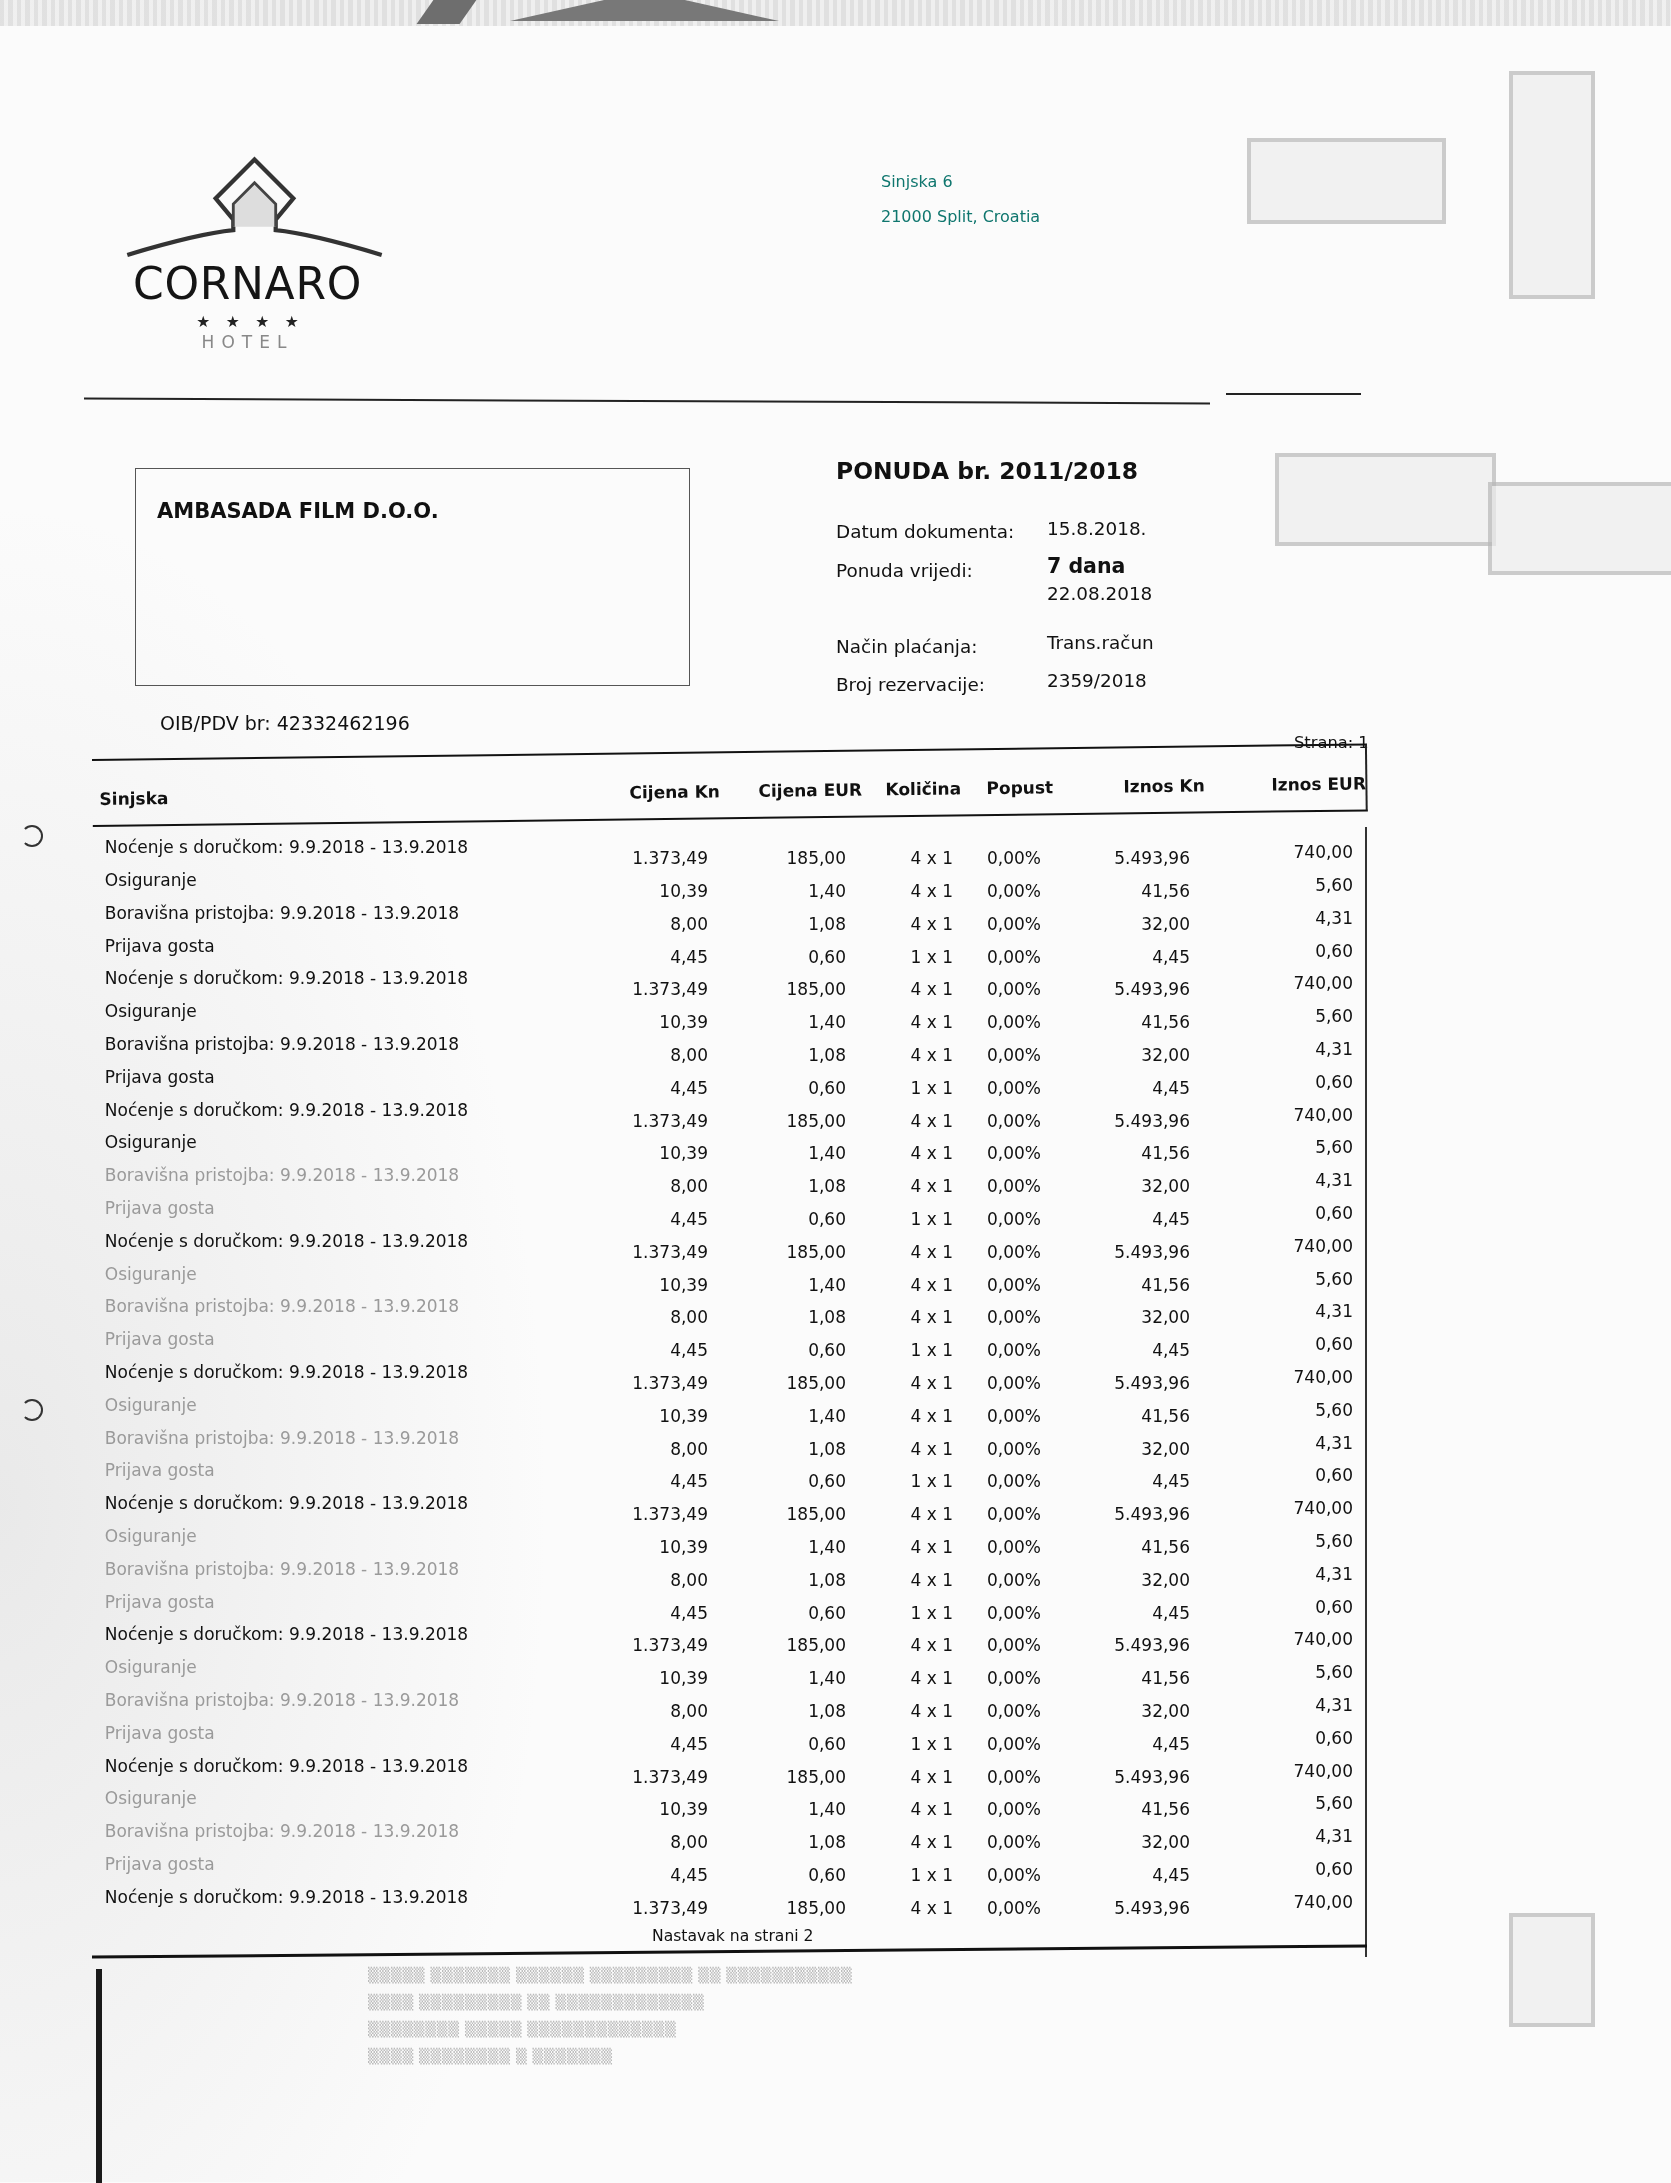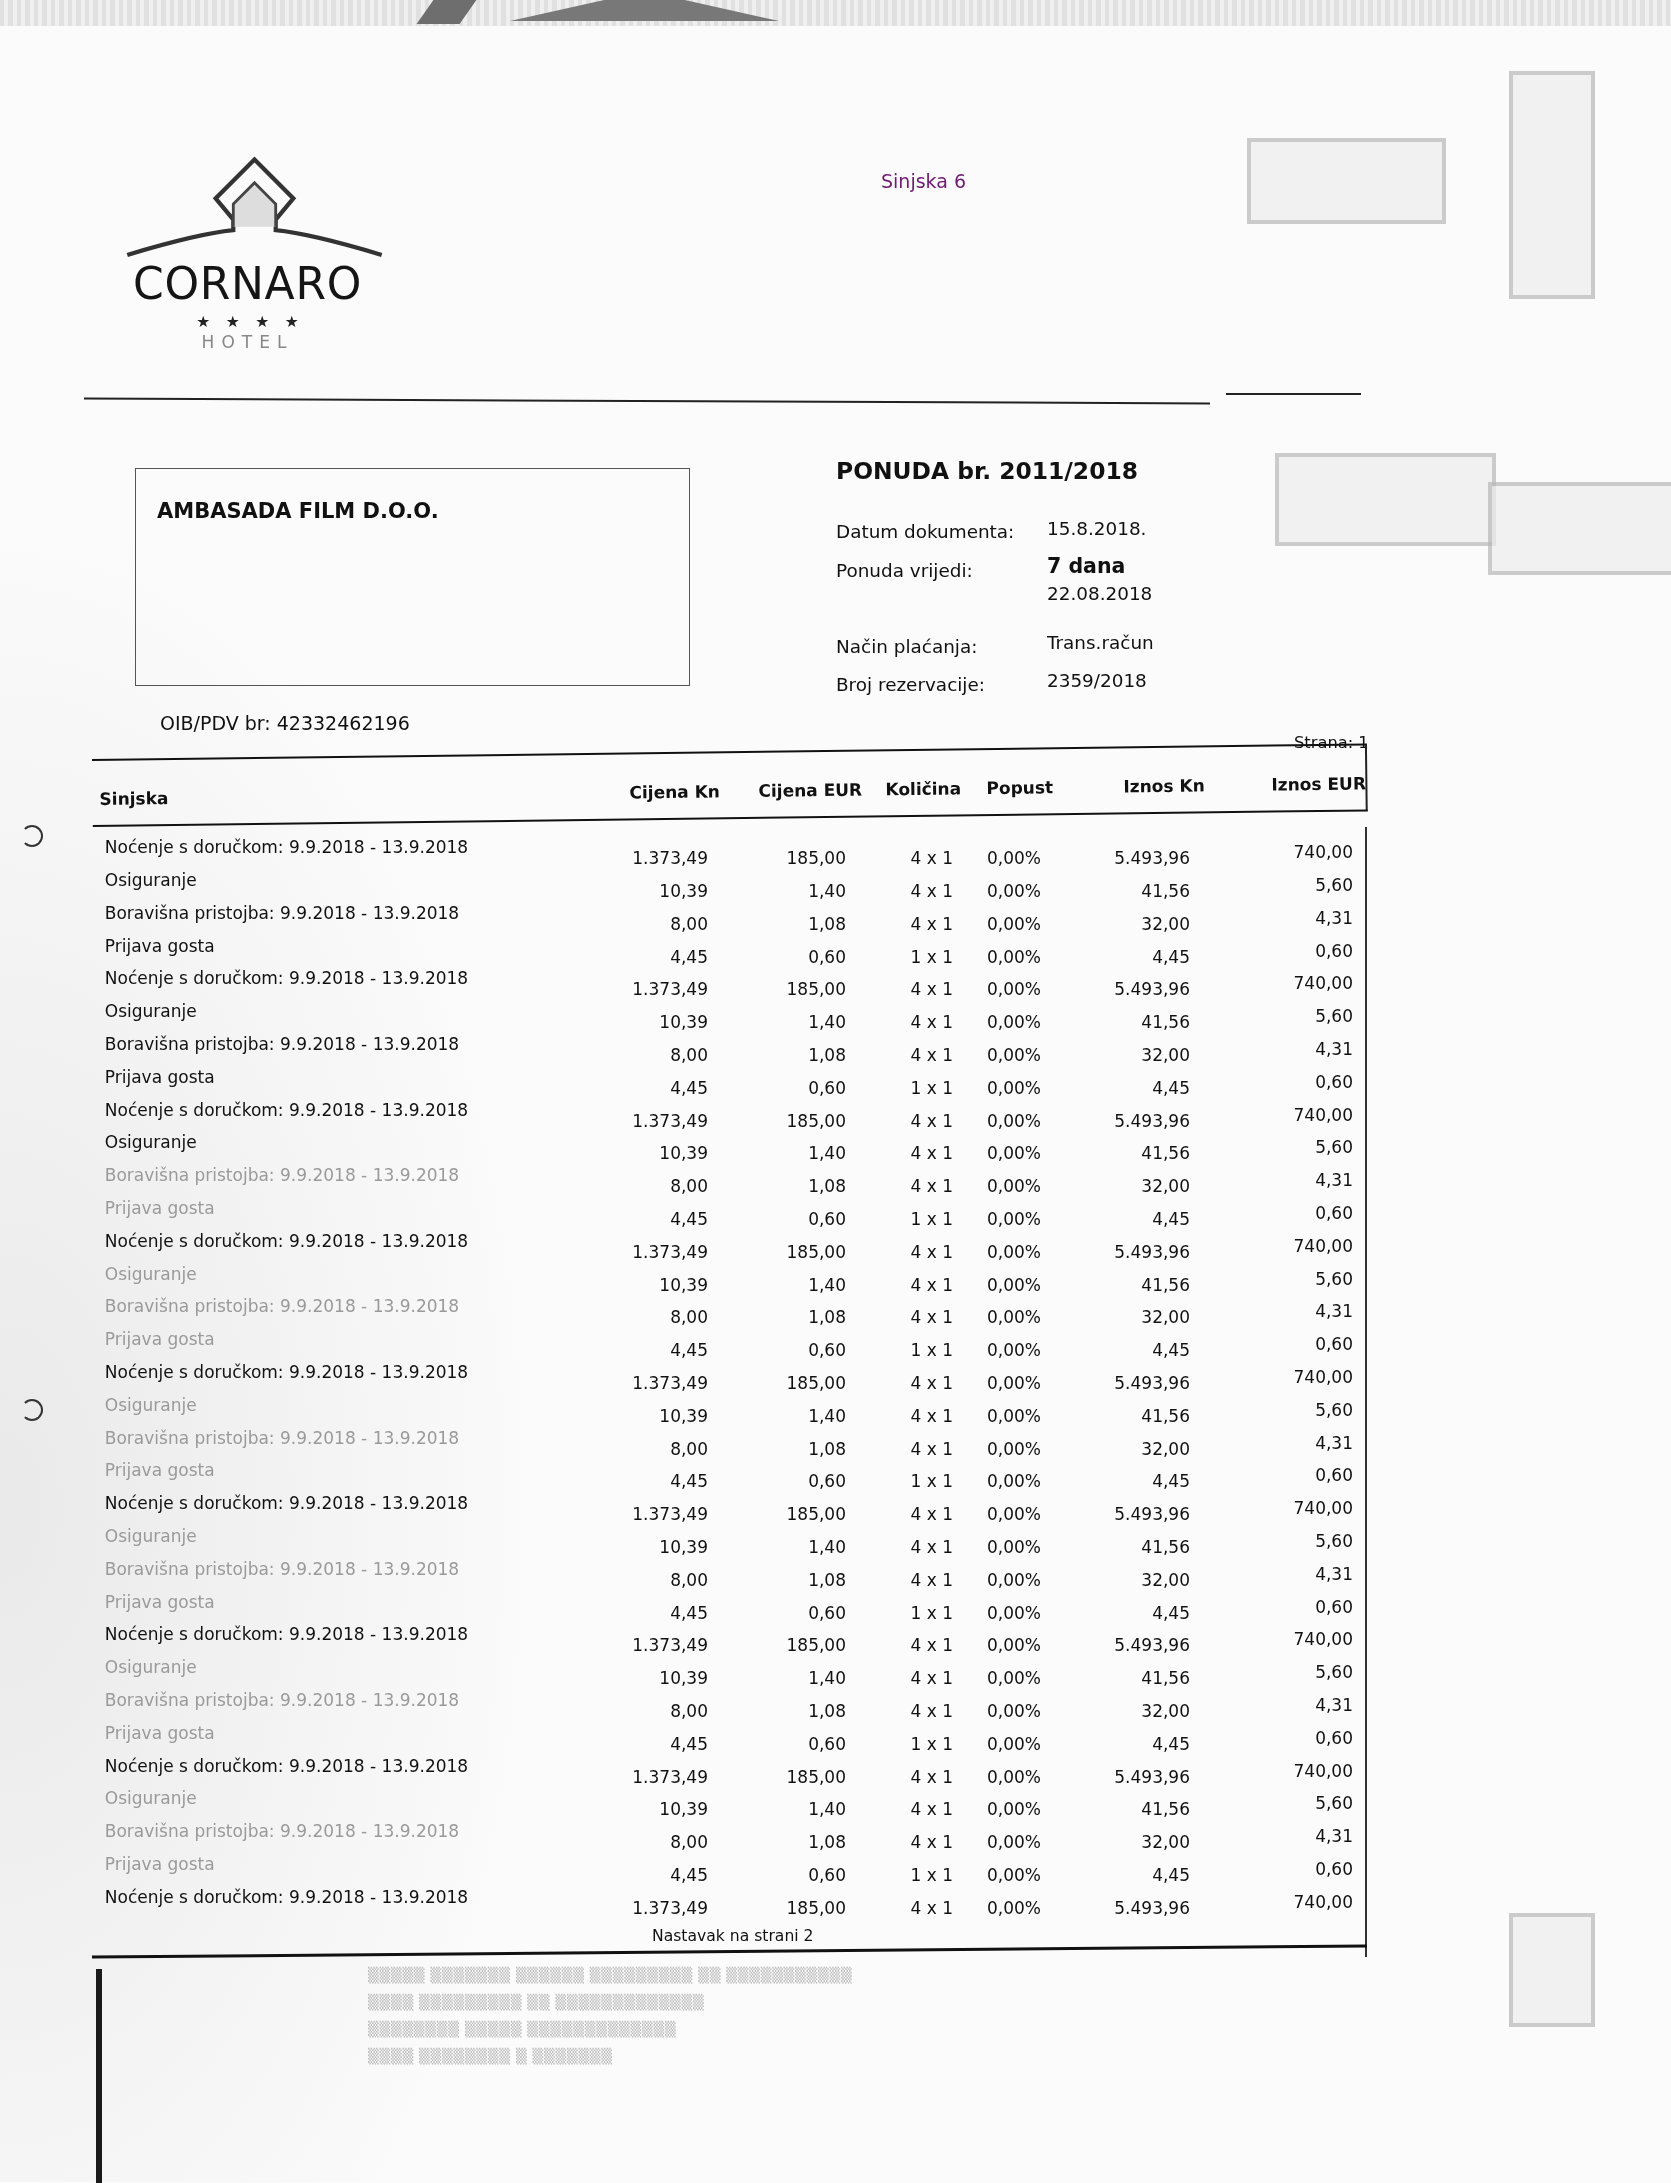--- a/index.html
+++ b/index.html
@@ -13,21 +13,21 @@
     background: repeating-linear-gradient(90deg, #cfcfcf 0 4.3px, #e8e8e8 4.3px 8.5px); opacity: .6; }
   .topband .dark1 { position: absolute; left: 425px; top: 0; width: 43px; height: 24px; background: #111; transform: skewX(-35deg); }
   .topband .dark2 { position: absolute; left: 510px; top: 0; width: 269px; height: 21px; background: #222; clip-path: polygon(0 100%, 35% 0, 65% 0, 100% 100%); }
 
   .logo { position: absolute; left: 120px; top: 156px; width: 255px; text-align: center; }
   .logo svg { display: block; margin: 0 auto; }
   .logo .brand { font-family: "DejaVu Sans", sans-serif; font-size: 44px; letter-spacing: 0.7px; color: #151515; margin-top: -4.3px; }
   .logo .stars { font-size: 15.6px; letter-spacing: 15.6px; color: #222; margin-top: 4.3px; padding-left: 15.6px; }
   .logo .hotel { font-size: 17px; letter-spacing: 7px; color: #888; margin-top: 1.4px; }
 
-  .contact { position: absolute; left: 881px; top: 164px; font-size: 19px; line-height: 35px; color: #701a75; }
+  .contact { position: absolute; left: 881px; top: 164px; font-size: 16px; line-height: 35px; color: #0f766e; }
   .contact div { white-space: nowrap; }
 
   .stamp { position: absolute; border: 4.3px solid #b8b8b8; background: #eee; opacity: .7; }
 
   .rule { position: absolute; height: 2.1px; background: #222; }
 
   .client-box { position: absolute; left: 135px; top: 468px; width: 553px; height: 216px; border: 1.4px solid #555; }
   .client-box .name { position: absolute; left: 21px; top: 30px; font-weight: bold; font-size: 21px; }
   .client-box .addr { position: absolute; left: 21px; top: 108px; font-size: 19px; line-height: 23px; }
   .oib { position: absolute; left: 160px; top: 712px; font-size: 19px; }
@@ -71,20 +71,21 @@
     <path d="M10 140 Q110 110 160 105 L160 90 L135 60 L190 5 L245 60 L220 90 L220 105 Q270 110 370 140" fill="none" stroke="#333" stroke-width="6"></path>
     <path d="M160 100 L160 68 L190 38 L220 68 L220 100" fill="#ddd" stroke="#444" stroke-width="4"></path>
   </svg>
   <div class="brand">CORNARO</div>
   <div class="stars">★★★★</div>
   <div class="hotel">HOTEL</div>
 </div>
 
 <div class="contact">
   <div>Sinjska 6</div>
+  <div>21000 Split, Croatia</div>
 </div>
 
 <div class="stamp" style="left:1247px;top:138px;width:191px;height:78px;"></div>
 <div class="stamp" style="left:1509px;top:71px;width:78px;height:220px;"></div>
 <div class="stamp" style="left:1275px;top:453px;width:213px;height:85px;"></div>
 <div class="stamp" style="left:1488px;top:482px;width:184px;height:85px;"></div>
 <div class="stamp" style="left:1509px;top:1913px;width:78px;height:106px;"></div>
 
 <div class="rule" style="left:84px;top:400px;width:1126px;transform:rotate(0.25deg);"></div>
 <div class="rule" style="left:1226px;top:393px;width:135px;"></div>

